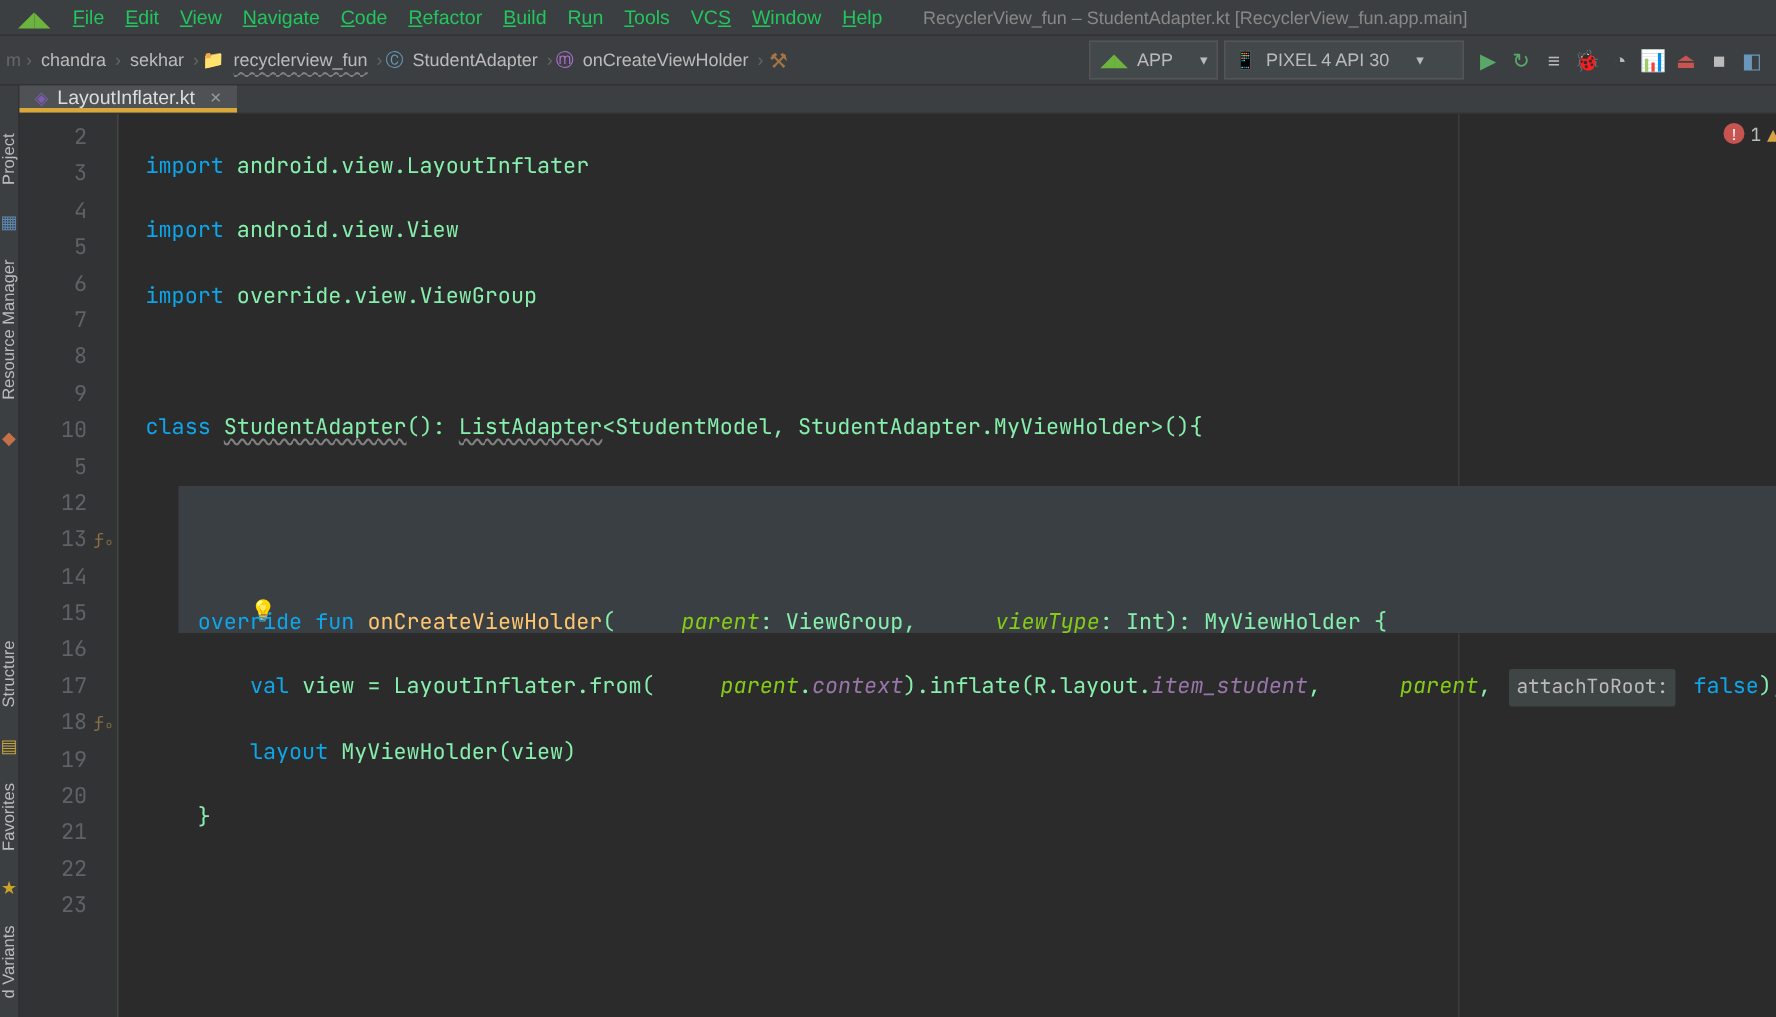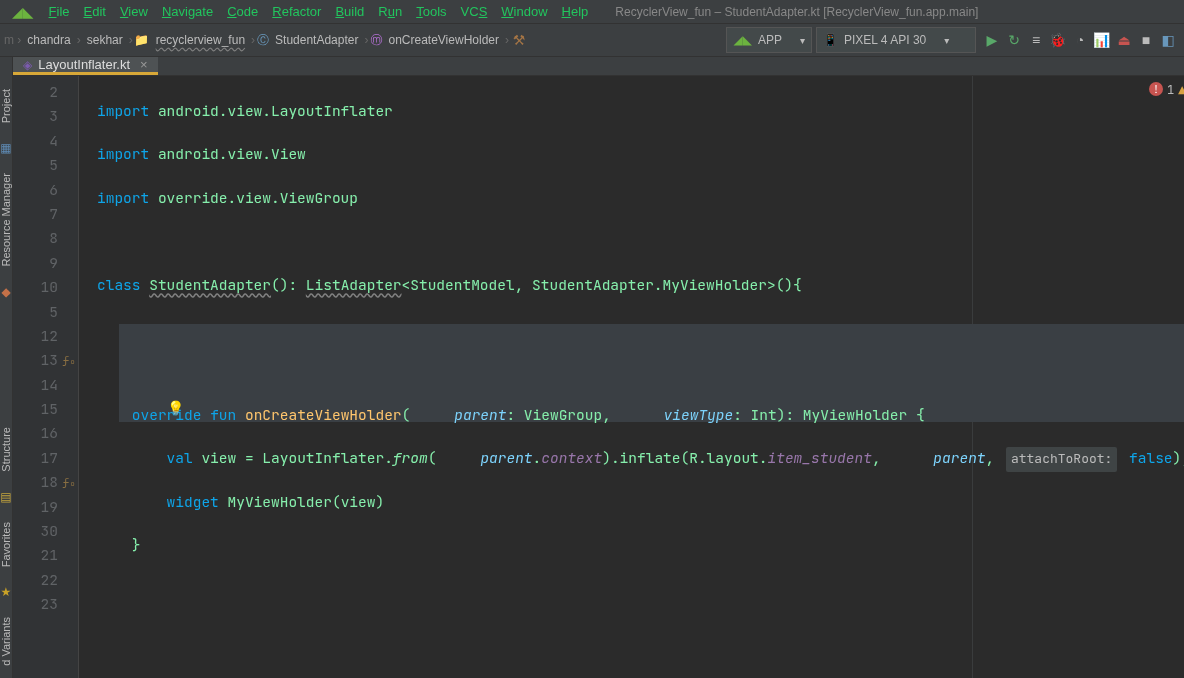--- a/index.html
+++ b/index.html
@@ -138,23 +138,23 @@
 .hl-block {
   position: absolute;
   left: 0;
   right: 0;
   background: #3a3f44;
   z-index: 1;
 }
 
 .kw { color: #0ea5e9; }
 .fn { color: #ffc66d; }
-.pa { color: #7dd3fc; font-style: italic; margin-left: 44px; }
+.pa { color: #84cc16; font-style: italic; margin-left: 44px; }
 .fi { color: #9876aa; font-style: italic; }
-.it { font-style: italic; }
+.it { }
 .wh { color: #86efac; }
 .under { text-decoration: underline wavy #808080; text-underline-offset: 3px; }
 
 .param-hint {
   display: inline-block;
   background: #3f4445;
   padding: 0 5px;
   border-radius: 2px;
   color: #bbb;
   font-style: normal;
@@ -300,42 +300,42 @@
         <div class="lineno">10</div>
         <div class="lineno">5</div>
         <div class="lineno">12<span class="gutter-icon">ƒₒ</span></div>
         <div class="lineno">13</div>
         <div class="lineno">14</div>
         <div class="lineno">15</div>
         <div class="lineno">16</div>
         <div class="lineno">17<span class="gutter-icon">ƒₒ</span></div>
         <div class="lineno">18</div>
         <div class="lineno">19</div>
-        <div class="lineno">30</div>
+        <div class="lineno">20</div>
         <div class="lineno">21</div>
         <div class="lineno">22</div>
         <div class="lineno">23</div>
       </div>
 
       <div class="code-text-wrap">
         <div class="vline" style="left:893px"></div>
         <div class="hl-block" style="top:248px;height:98px;left:40px"></div>
         <span class="bulb" style="top:323px">💡</span>
 
         <div class="code-text">
 <div class="code-line"><span class="kw">import</span><span class="wh"> android.view.LayoutInflater</span></div>
 <div class="code-line"><span class="kw">import</span><span class="wh"> android.view.View</span></div>
 <div class="code-line"><span class="kw">import</span><span class="wh"> override.view.ViewGroup</span></div>
 <div class="code-line"></div>
 <div class="code-line"><span class="kw">class</span> <span class="wh under">StudentAdapter</span><span class="wh">(): </span><span class="wh under">ListAdapter</span><span class="wh">&lt;</span><span class="wh">StudentModel</span><span class="wh">, </span><span class="wh">StudentAdapter</span><span class="wh">.</span><span class="wh">MyViewHolder</span><span class="wh">&gt;(){</span></div>
 <div class="code-line"></div>
 <div class="code-line"></div>
 <div class="code-line">    <span class="kw">override</span> <span class="kw">fun</span> <span class="fn">onCreateViewHolder</span><span class="wh">(</span><span class="pa">parent</span><span class="wh">: </span><span class="wh">ViewGroup</span><span class="wh">, </span><span class="pa">viewType</span><span class="wh">: </span><span class="wh">Int</span><span class="wh">): </span><span class="wh">MyViewHolder</span><span class="wh"> {</span></div>
 <div class="code-line">        <span class="kw">val</span> <span class="wh">view</span> <span class="wh">= </span><span class="wh">LayoutInflater</span><span class="wh">.</span><span class="it wh">from</span><span class="wh">(</span><span class="pa">parent</span><span class="wh">.</span><span class="fi">context</span><span class="wh">).</span><span class="wh">inflate</span><span class="wh">(</span><span class="wh">R.layout.</span><span class="fi">item_student</span><span class="wh">, </span><span class="pa">parent</span><span class="wh">, </span><span class="param-hint">attachToRoot:</span> <span class="kw">false</span><span class="wh">);</span></div>
-<div class="code-line">        <span class="kw">widget</span> <span class="wh">MyViewHolder</span><span class="wh">(</span><span class="wh">view</span><span class="wh">)</span></div>
+<div class="code-line">        <span class="kw">layout</span> <span class="wh">MyViewHolder</span><span class="wh">(</span><span class="wh">view</span><span class="wh">)</span></div>
 <div class="code-line">    <span class="wh">}</span></div>
 <div class="code-line"></div>
 
 
 
 
 
 
 
         </div>

